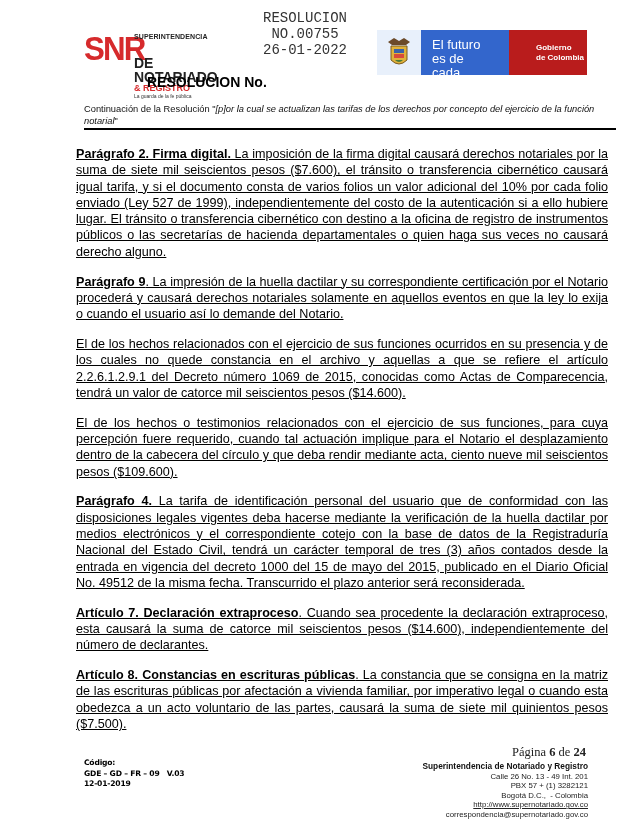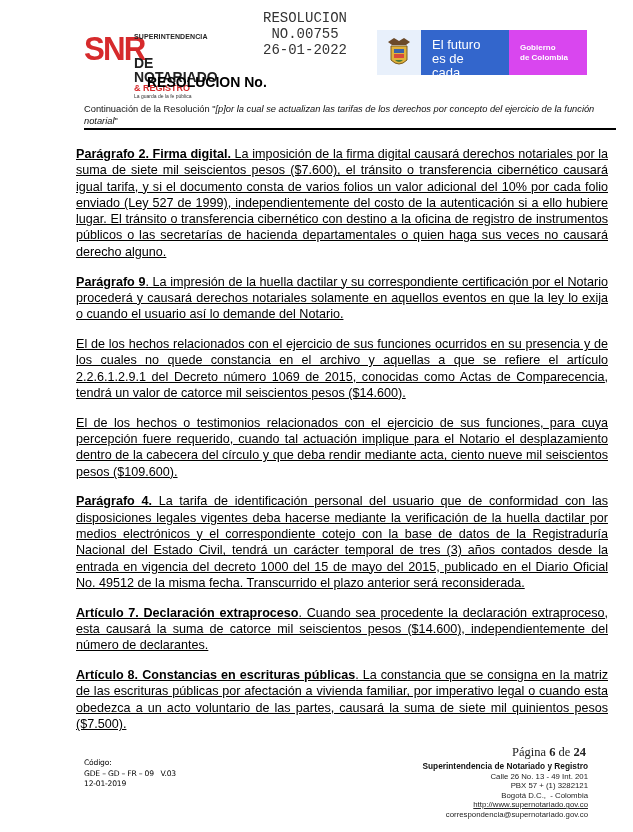--- a/index.html
+++ b/index.html
@@ -13,35 +13,35 @@
     .snr-t1 { font-size: 7px; font-weight: bold; color: #222; letter-spacing: 0.1px; display: block; }
     .snr-t2 { font-size: 14px; font-weight: bold; color: #222; display: block; margin-top: 16px; }
     .snr-t3 { font-size: 9px; font-weight: bold; color: #d62a2c; display: block; }
     .snr-t4 { font-size: 5px; color: #333; display: block; margin-top: 1px; }
 
     .res-stamp { position: absolute; left: 240px; top: 10px; width: 130px; text-align: center; font-family: "Liberation Mono", monospace; font-size: 14px; line-height: 16px; color: #333; }
 
     .gov-banner { position: absolute; left: 377px; top: 30px; width: 210px; height: 45px; display: flex; }
     .gov-shield-box { width: 44px; height: 45px; background: #e8f0fb; display: flex; align-items: center; justify-content: center; }
     .gov-futuro { width: 88px; height: 45px; background: #3366cc; color: #fff; font-size: 13px; line-height: 14px; padding: 8px 15px 0 11px; }
-    .gov-colombia { flex: 1; height: 45px; background: #d946ef; color: #fff; font-size: 8px; font-weight: bold; line-height: 10px; padding: 13px 0 0 11px; }
+    .gov-colombia { flex: 1; height: 45px; background: #b91c1c; color: #fff; font-size: 8px; font-weight: bold; line-height: 10px; padding: 13px 0 0 27px; }
 
     .res-title { position: absolute; left: 147px; top: 74px; font-size: 14px; font-weight: bold; }
 
     .continuation { position: absolute; left: 84px; top: 104px; width: 532px; font-size: 9.3px; line-height: 11.5px; color: #111; }
     .continuation i { font-style: italic; }
     .header-rule { position: absolute; left: 84px; top: 128px; width: 532px; height: 2px; background: #000; }
 
     
     .body-text { position: absolute; left: 76px; top: 146px; width: 532px; font-size: 12.6px; line-height: 16.3px; text-align: justify; color: #000; text-decoration: underline; }
     .para { margin-bottom: 13.5px; }
     .para b { font-weight: bold; }
 
     
-    .code-block { position: absolute; left: 84px; top: 758px; font-family: "DejaVu Sans", sans-serif; font-size: 7.6px; font-weight: normal; line-height: 10.5px; letter-spacing: -0.2px; }
+    .code-block { position: absolute; left: 84px; top: 758px; font-family: "DejaVu Sans", sans-serif; font-size: 7.6px; font-weight: bold; line-height: 10.5px; letter-spacing: -0.2px; }
     .page-number { position: absolute; right: 47px; top: 745px; font-family: "Liberation Serif", serif; font-size: 12.5px; color: #222; }
     .page-number b { font-weight: bold; }
     .footer-addr { position: absolute; right: 45px; top: 762px; text-align: right; font-size: 7.8px; line-height: 9.5px; color: #222; }
     .footer-addr .org { font-weight: bold; font-size: 8.3px; color: #111; }
     .footer-addr .link { text-decoration: underline; }
   </style>
 </head>
 <body>
 
 <div class="snr-logo">

